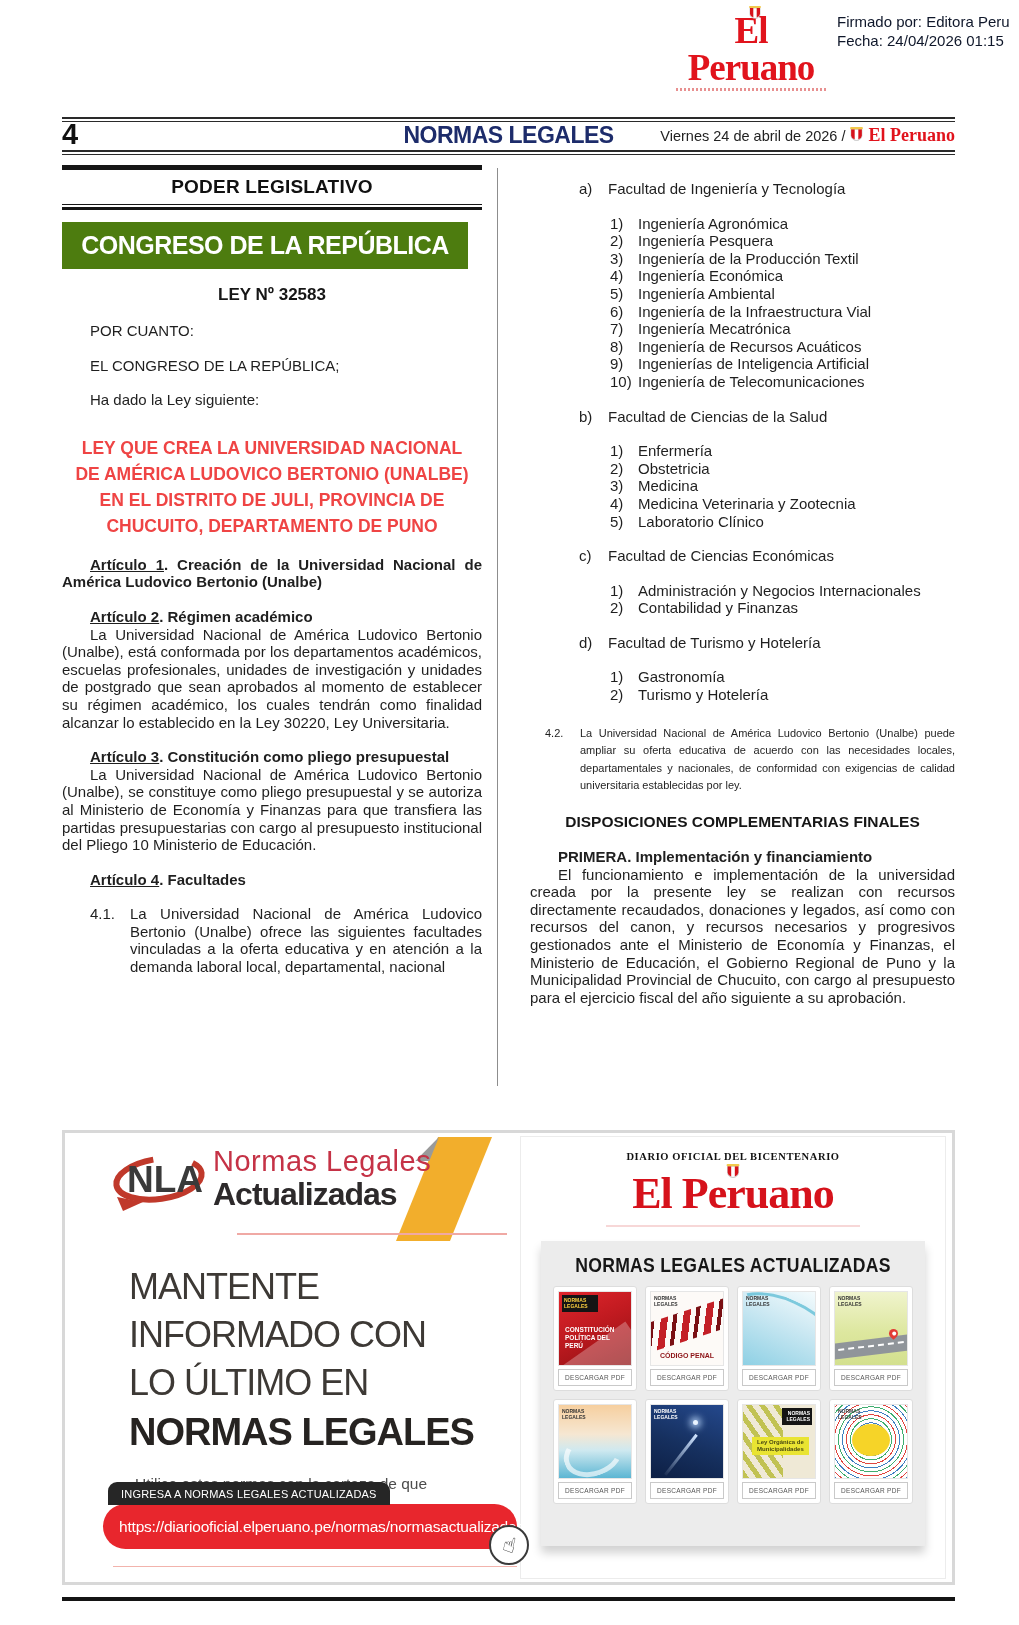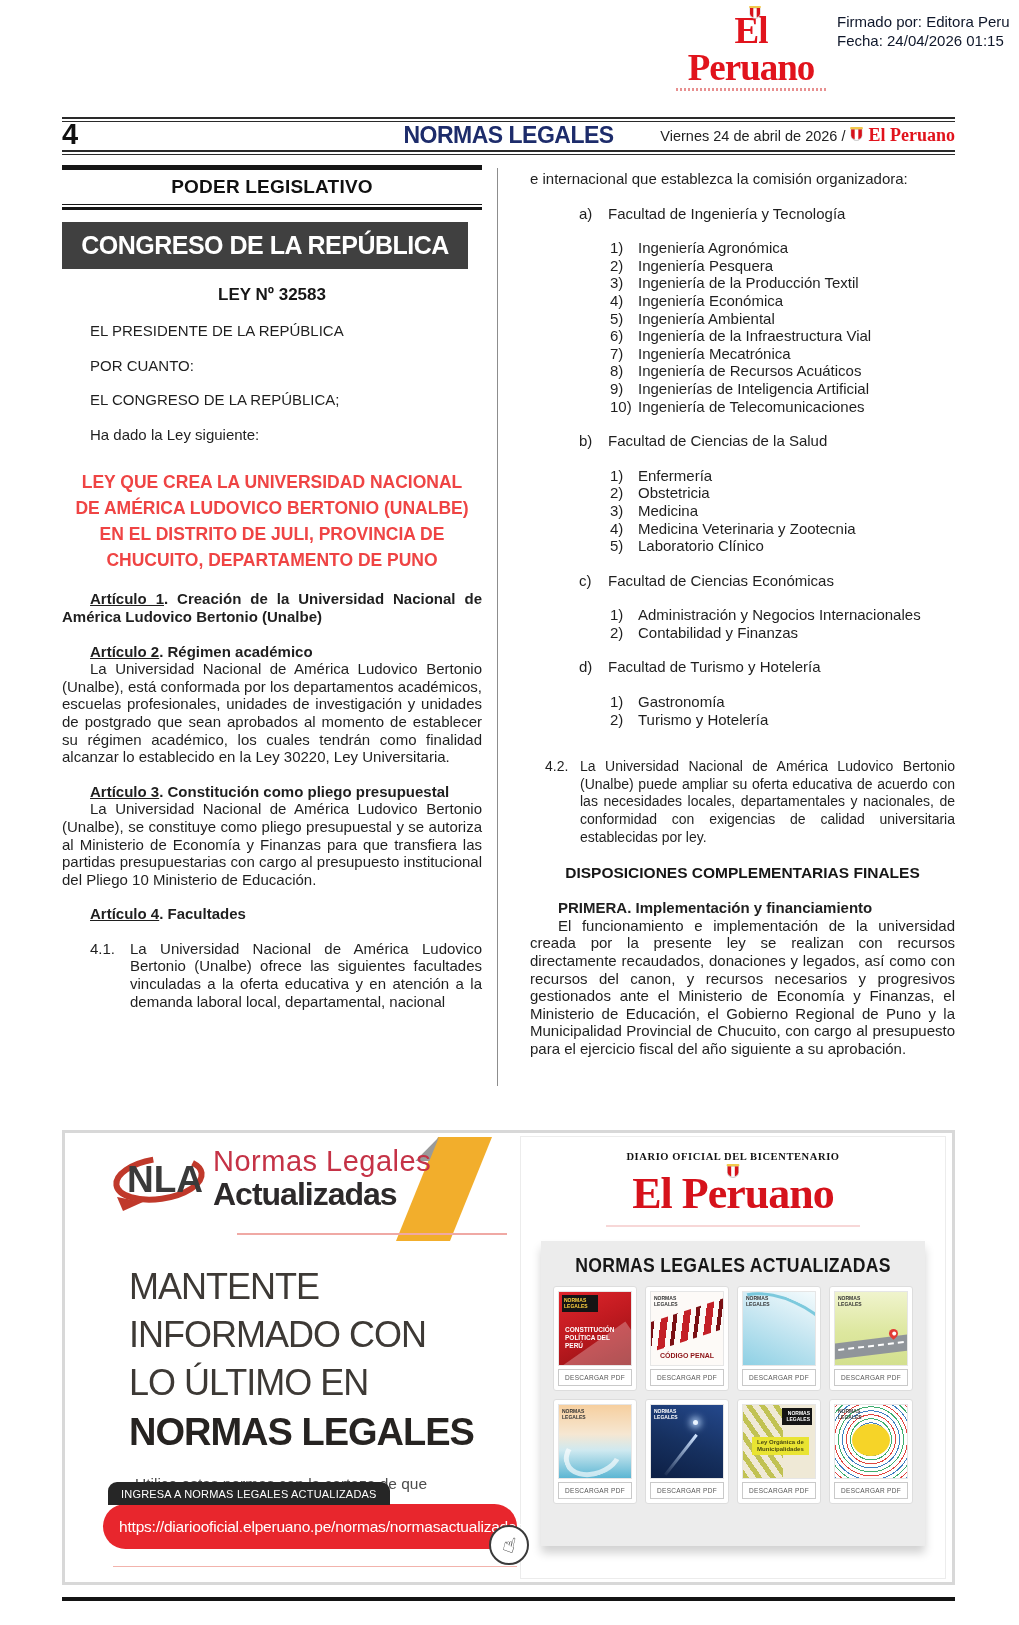--- a/index.html
+++ b/index.html
@@ -30,36 +30,36 @@
 
   
   .col-left{top:165px;left:62px;width:420px;}
   .col-right{top:163px;left:530px;width:425px;}
   .divider{top:168px;left:497px;width:1px;height:918px;background:#8d8d8d;}
 
   .kick-top{border-top:5px solid #161616;}
   .kicker{margin-top:6px;text-align:center;font-size:19px;font-weight:bold;color:#111;
           letter-spacing:0.2px;}
   .kick-bot{margin-top:6px;height:2px;border-top:1px solid #161616;border-bottom:3px solid #161616;}
-  .gray-box{margin-top:12px;width:406px;background:#404040;color:#fff;text-align:center;
+  .gray-box{margin-top:12px;width:406px;background:#4d7c0f;color:#fff;text-align:center;
             font-weight:bold;font-size:25px;padding:9px 0;letter-spacing:-0.5px;}
   .law-num{margin-top:16px;text-align:center;font-weight:bold;font-size:17px;color:#161616;}
 
   p.line{margin:17px 0 0 0;font-size:15px;line-height:17.6px;text-indent:28px;}
   p.body{margin:0;font-size:15px;line-height:17.6px;text-align:justify;text-indent:28px;}
   .law-title{margin:26px auto 0;width:402px;text-align:center;font-weight:bold;
              font-size:17.5px;line-height:26px;color:#ef4444;}
   p.art-head{margin:17px 0 0 0;font-size:15px;line-height:17.6px;font-weight:bold;
              text-indent:28px;text-align:justify;}
   .u{text-decoration:underline;}
 
   .hang{position:relative;margin-top:17px;padding-left:68px;font-size:15px;line-height:17.6px;
         text-align:justify;}
   .hang .n{position:absolute;left:28px;top:0;}
-  .hang2{position:relative;margin-top:30px;padding-left:50px;font-size:14px;line-height:17.6px;
+  .hang2{position:relative;margin-top:21px;padding-left:50px;font-size:11px;line-height:17.6px;
          text-align:justify;}
   .hang2 .n{position:absolute;left:15px;top:0;}
 
   .fac{position:relative;margin-top:17px;padding-left:78px;font-size:15px;line-height:17.6px;}
   .fac .ltr{position:absolute;left:49px;top:0;}
   .progs{margin-top:17px;}
   .prog{position:relative;padding-left:108px;font-size:15px;line-height:17.6px;}
   .prog .pn{position:absolute;left:80px;top:0;}
 
   .disp-title{margin:17px 0 0 0;text-align:center;font-weight:bold;font-size:15.5px;
@@ -211,21 +211,20 @@
 <div class="abs divider"></div>
 
 <div class="abs col-left">
   <div class="kick-top"></div>
   <div class="kicker">PODER LEGISLATIVO</div>
   <div class="kick-bot"></div>
 
   <div class="gray-box">CONGRESO DE LA REPÚBLICA</div>
   <div class="law-num">LEY Nº 32583</div>
 
-  <p class="line">EL PRESIDENTE DE LA REPÚBLICA</p>
   <p class="line">POR CUANTO:</p>
   <p class="line">EL CONGRESO DE LA REPÚBLICA;</p>
   <p class="line">Ha dado la Ley siguiente:</p>
 
   <div class="law-title">LEY QUE CREA LA UNIVERSIDAD NACIONAL DE AMÉRICA LUDOVICO BERTONIO (UNALBE) EN EL DISTRITO DE JULI, PROVINCIA DE CHUCUITO, DEPARTAMENTO DE PUNO</div>
 
   <p class="art-head"><span class="u">Artículo 1</span><span>. Creación de la Universidad Nacional de América Ludovico Bertonio (Unalbe)</span></p>
 
   <p class="art-head"><span class="u">Artículo 2</span><span>. Régimen académico</span></p>
   <p class="body">La Universidad Nacional de América Ludovico Bertonio (Unalbe), está conformada por los departamentos académicos, escuelas profesionales, unidades de investigación y unidades de postgrado que sean aprobados al momento de establecer su régimen académico, los cuales tendrán como finalidad alcanzar lo establecido en la Ley 30220, Ley Universitaria.</p>
@@ -235,21 +234,20 @@
 
   <p class="art-head"><span class="u">Artículo 4</span><span>. Facultades</span></p>
 
   <div class="hang">
     <span class="n">4.1.</span>
     <span>La Universidad Nacional de América Ludovico Bertonio (Unalbe) ofrece las siguientes facultades vinculadas a la oferta educativa y en atención a la demanda laboral local, departamental, nacional</span>
   </div>
 </div>
 
 <div class="abs col-right">
-  <p class="body" style="margin-top:7px;text-indent:0;">e internacional que establezca la comisión organizadora:</p>
 
   <div class="fac">
     <span class="ltr">a)</span>
     <span>Facultad de Ingeniería y Tecnología</span>
   </div>
   <div class="progs">
     <div class="prog"><span class="pn">1)</span><span>Ingeniería Agronómica</span></div>
     <div class="prog"><span class="pn">2)</span><span>Ingeniería Pesquera</span></div>
     <div class="prog"><span class="pn">3)</span><span>Ingeniería de la Producción Textil</span></div>
     <div class="prog"><span class="pn">4)</span><span>Ingeniería Económica</span></div>

